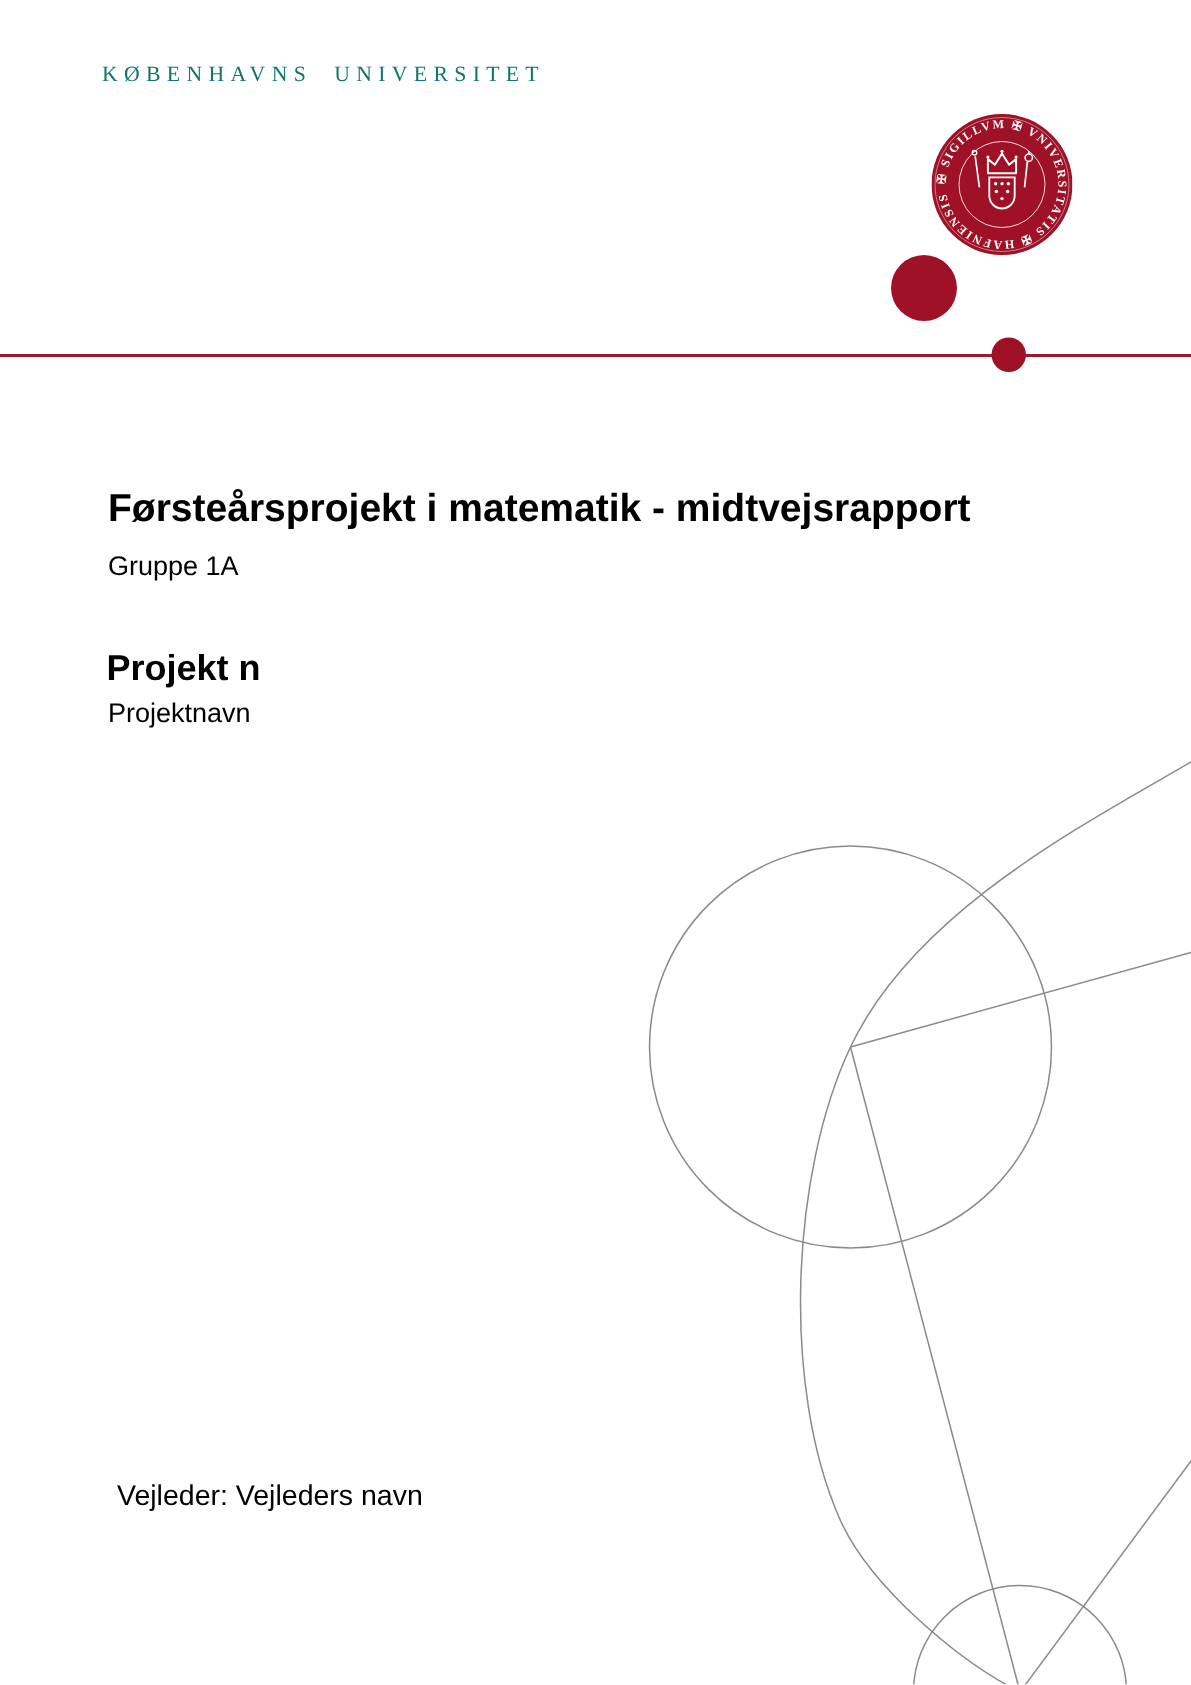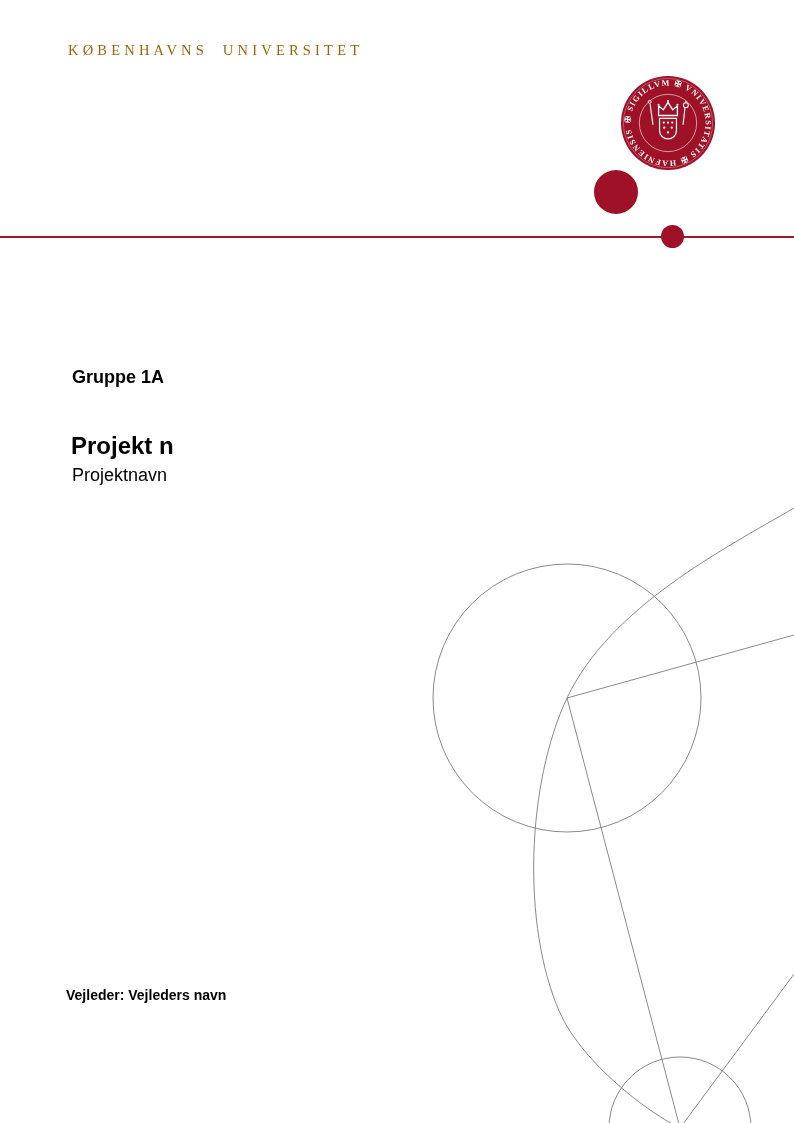--- a/index.html
+++ b/index.html
@@ -8,21 +8,21 @@
     width:794px;height:1123px;
     background:#ffffff;
     overflow:hidden;
     font-family:"Liberation Sans", sans-serif;
     color:#000;
   }
   
   .wordmark{
     position:absolute;left:68px;top:42px;
     font-family:"Liberation Serif", serif;
-    font-size:14.5px;font-weight:500;color:#a16207;
+    font-size:14.5px;font-weight:500;color:#0f766e;
     letter-spacing:4.2px;word-spacing:7px;white-space:nowrap;
   }
   .seal{position:absolute;left:621px;top:76px;width:94px;height:94px;}
   .dot-medium{
     position:absolute;left:594px;top:170px;width:44px;height:44px;
     border-radius:50%;background:#9f1127;
   }
   .dot-small{
     position:absolute;left:661px;top:225px;width:23px;height:23px;
     border-radius:50%;background:#9f1127;z-index:3;
@@ -33,34 +33,34 @@
   }
   
   .lineart{position:absolute;left:0;top:0;width:794px;height:1123px;z-index:0;}
   
   .title{
     position:absolute;left:72px;top:324px;width:660px;
     font-size:26px;font-weight:bold;line-height:1.15;white-space:nowrap;
   }
   .group{
     position:absolute;left:72px;top:367px;
-    font-size:18px;font-weight:bold;white-space:nowrap;
+    font-size:18px;font-weight:normal;white-space:nowrap;
   }
   .project-heading{
     position:absolute;left:71px;top:432px;
     font-size:24px;font-weight:bold;white-space:nowrap;text-align:right;
   }
   .project-name{
     position:absolute;left:72px;top:465px;
     font-size:18px;font-weight:normal;white-space:nowrap;
   }
   
   .supervisor{
-    position:absolute;left:66px;top:987px;
-    font-size:14px;font-weight:bold;white-space:nowrap;
+    position:absolute;left:78px;top:987px;
+    font-size:19px;font-weight:normal;white-space:nowrap;
   }
   .institute{
     position:absolute;left:70px;top:1019px;
     font-size:15px;font-weight:bold;white-space:nowrap;
   }
 </style>
 </head>
 <body>
 
 <div class="page">
@@ -110,19 +110,20 @@
       <circle cx="69" cy="31" r="2.6" stroke-width="1.1"></circle>
       <line x1="69" y1="26.5" x2="69" y2="28.4" stroke-width="1.1"></line>
       <line x1="68" y1="34" x2="66" y2="52" stroke-width="1.2"></line>
     </g>
   </svg>
 
   <div class="dot-medium"></div>
   <div class="header-rule"></div>
   <div class="dot-small"></div>
 
+  <div class="title">Førsteårsprojekt i matematik - midtvejsrapport</div>
   <div class="group">Gruppe 1A</div>
   <div class="project-heading">Projekt n</div>
   <div class="project-name">Projektnavn</div>
 
   <div class="supervisor">Vejleder: Vejleders navn</div>
 
 </div>
 
 </body></html>

